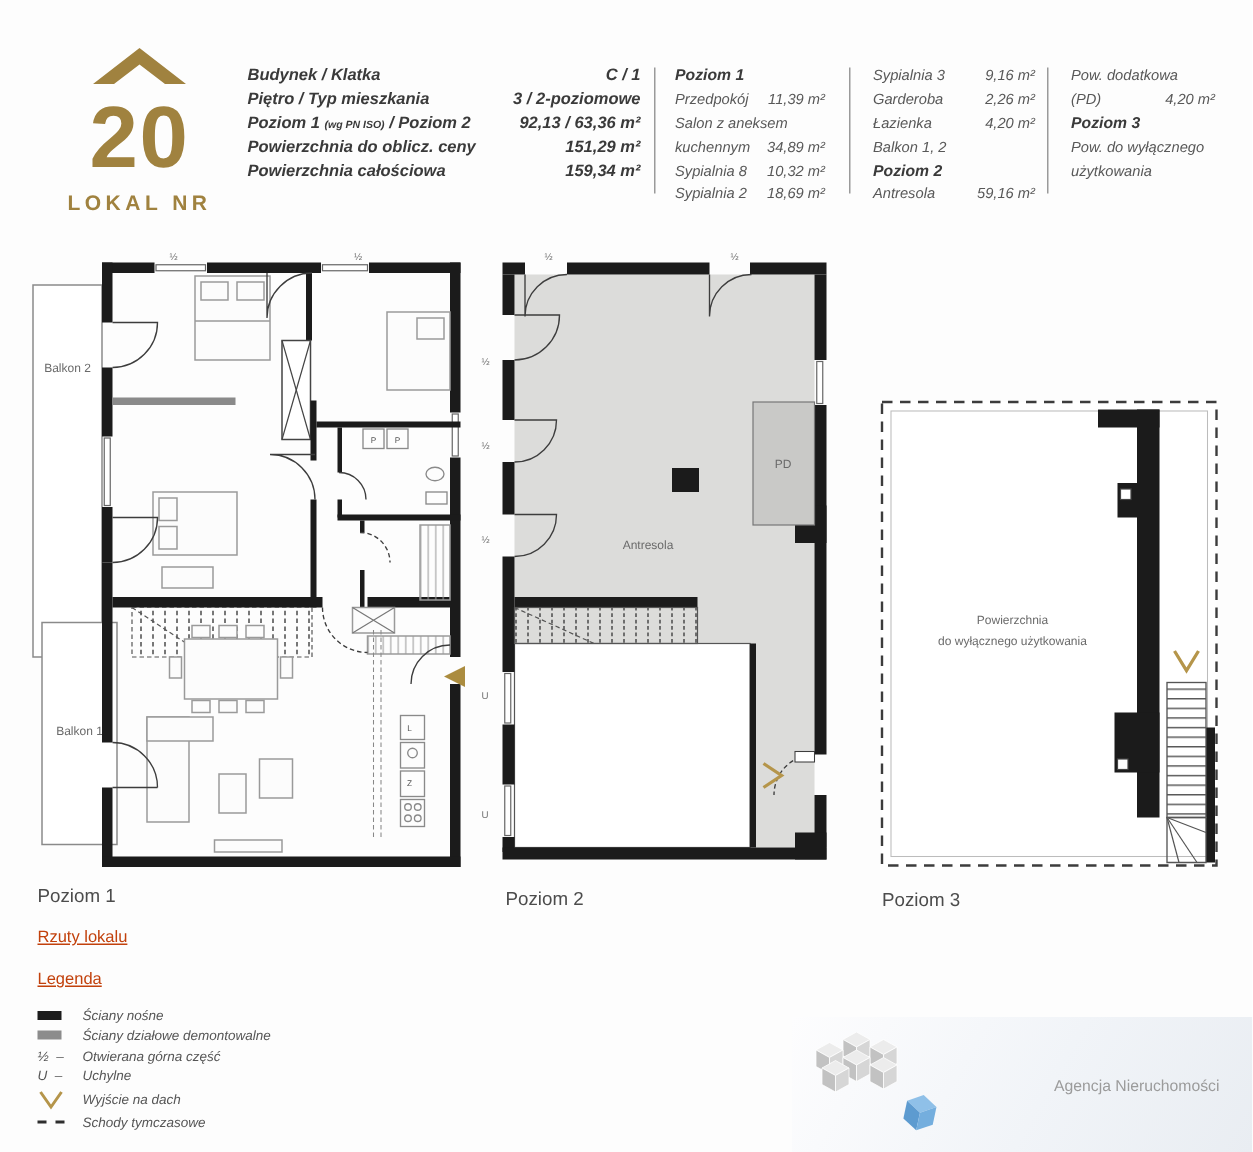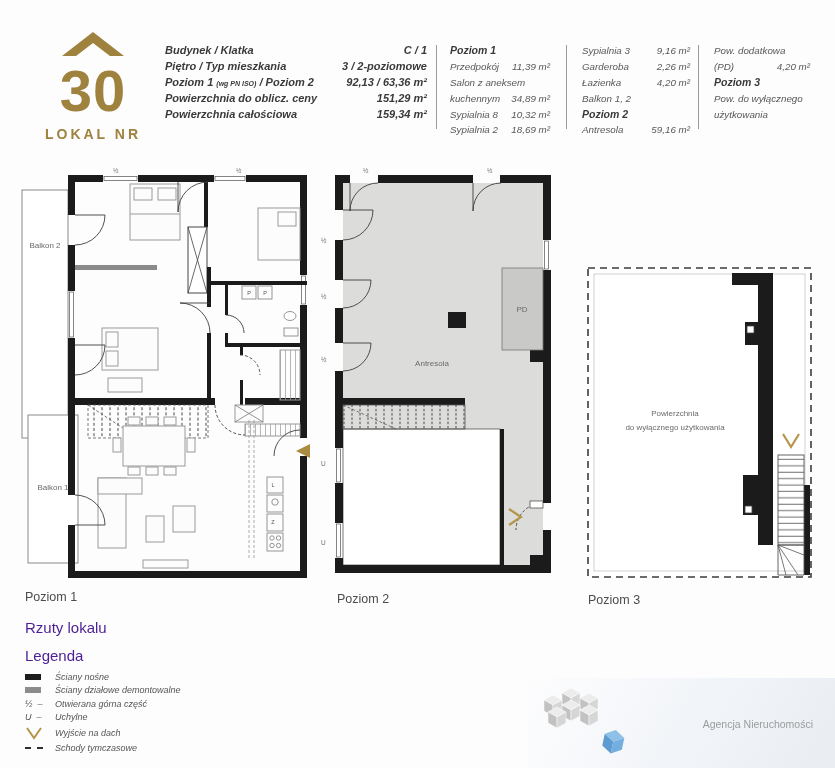--- a/index.html
+++ b/index.html
@@ -12,21 +12,21 @@
   
   .col{position:absolute;top:43px;}
   .irow{display:flex;justify-content:space-between;height:15.9px;line-height:15.9px;white-space:nowrap;font-style:italic;}
   .c1 .irow{font-size:11px;font-weight:bold;color:#3a3a3a;}
   .c1 .sub{font-size:7px;font-weight:bold;}
   .soft .irow{font-size:9.8px;color:#585858;}
   .soft .irow.hd{font-weight:bold;color:#3a3a3a;font-size:10.5px;}
   .vdiv{position:absolute;top:45px;height:84px;width:1px;background:#9a9a9a;}
   
   .caption{font-size:12.5px;color:#4c4c4c;}
-  .sec-title{font-size:15px;color:#4c1d95;}
+  .sec-title{font-size:11px;color:#c2410c;text-decoration:underline;}
   
   .lg-row{display:flex;align-items:center;height:13.5px;}
   .lg-ico{width:30px;display:flex;align-items:center;}
   .lg-sym{width:30px;font-size:9px;color:#555;}
   .lg-txt{font-size:9px;color:#555;white-space:nowrap;}
   .sw{width:16px;height:6px;display:inline-block;}
   .dashline{width:18px;border-top:2px dashed #2e2e2e;display:inline-block;}
   
   #brandpanel{background:linear-gradient(120deg,#fdfdfe 0%,#f1f4f8 55%,#e9edf2 100%);}
   .brand{font-size:21px;font-weight:bold;letter-spacing:2px;white-space:nowrap;}
@@ -41,21 +41,21 @@
 </style>
 </head>
 <body>
 
 <div id="page">
 
   <div class="abs" style="left:38px;top:28px;width:110px;text-align:center;">
     <svg width="66" height="30" viewBox="0 0 66 30">
       <path d="M2,28 L33,4 L64,28 L50,28 L33,15 L16,28 Z" fill="#a0823f"></path>
     </svg>
-    <div class="unit-number">30</div>
+    <div class="unit-number">20</div>
     <div class="unit-caption">LOKAL NR</div>
   </div>
 
   <div class="col c1" style="left:165px;width:262px;">
     <div class="irow">
       <span>Budynek / Klatka</span>
         <span>C / 1</span>
       </div>
     <div class="irow">
       <span>Piętro / Typ mieszkania</span>

